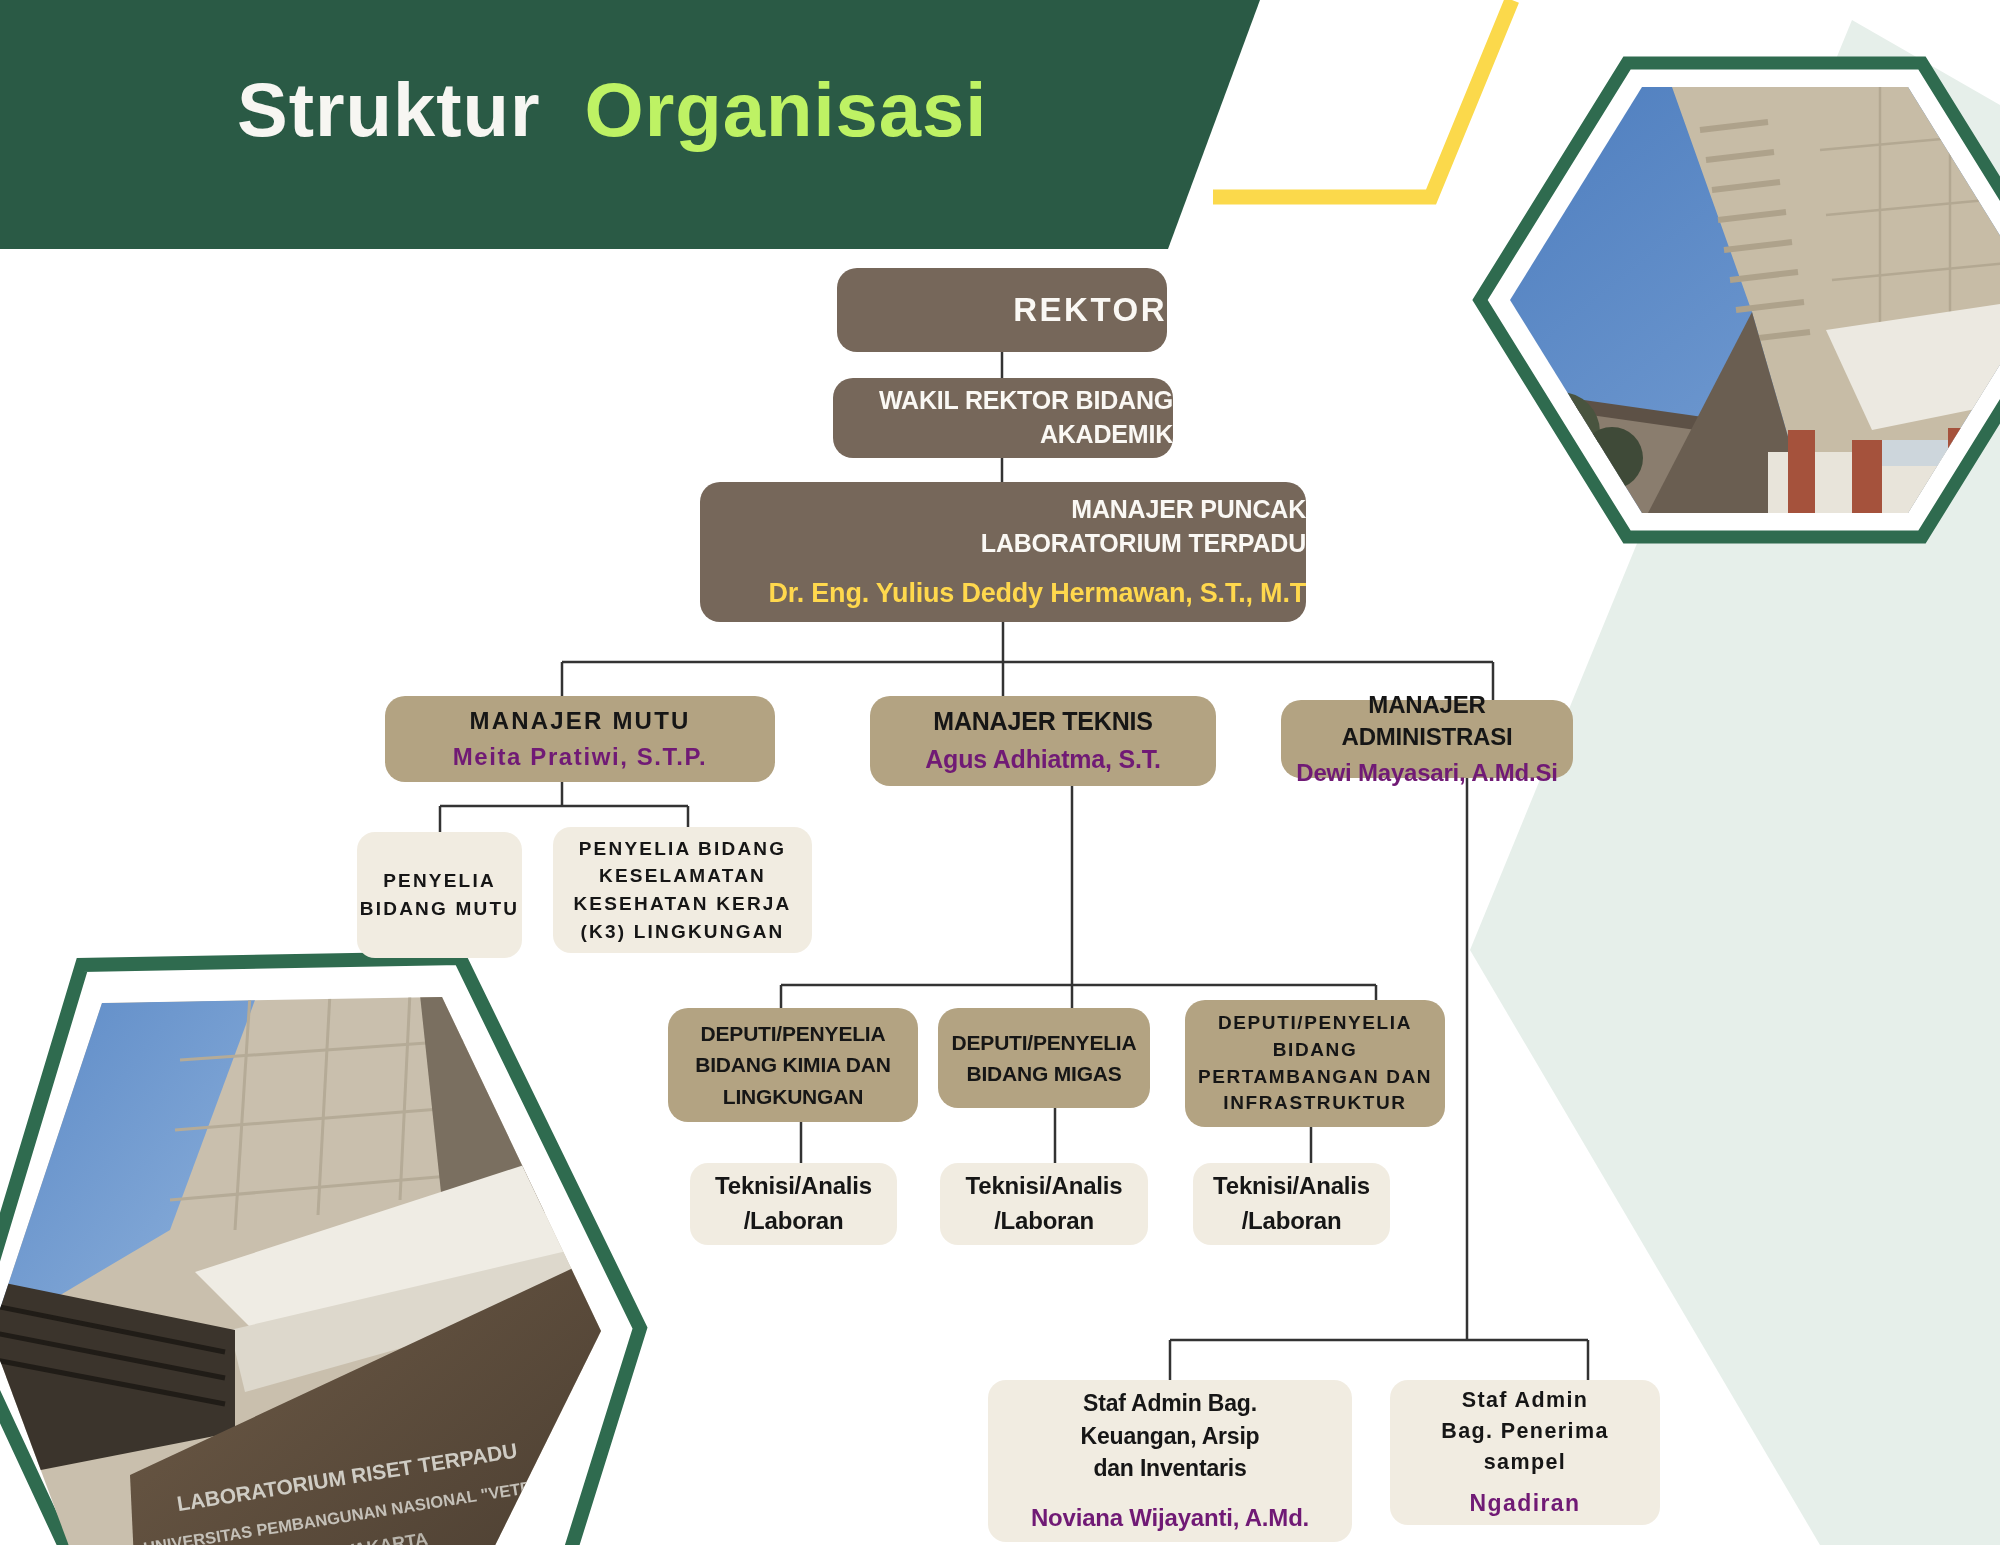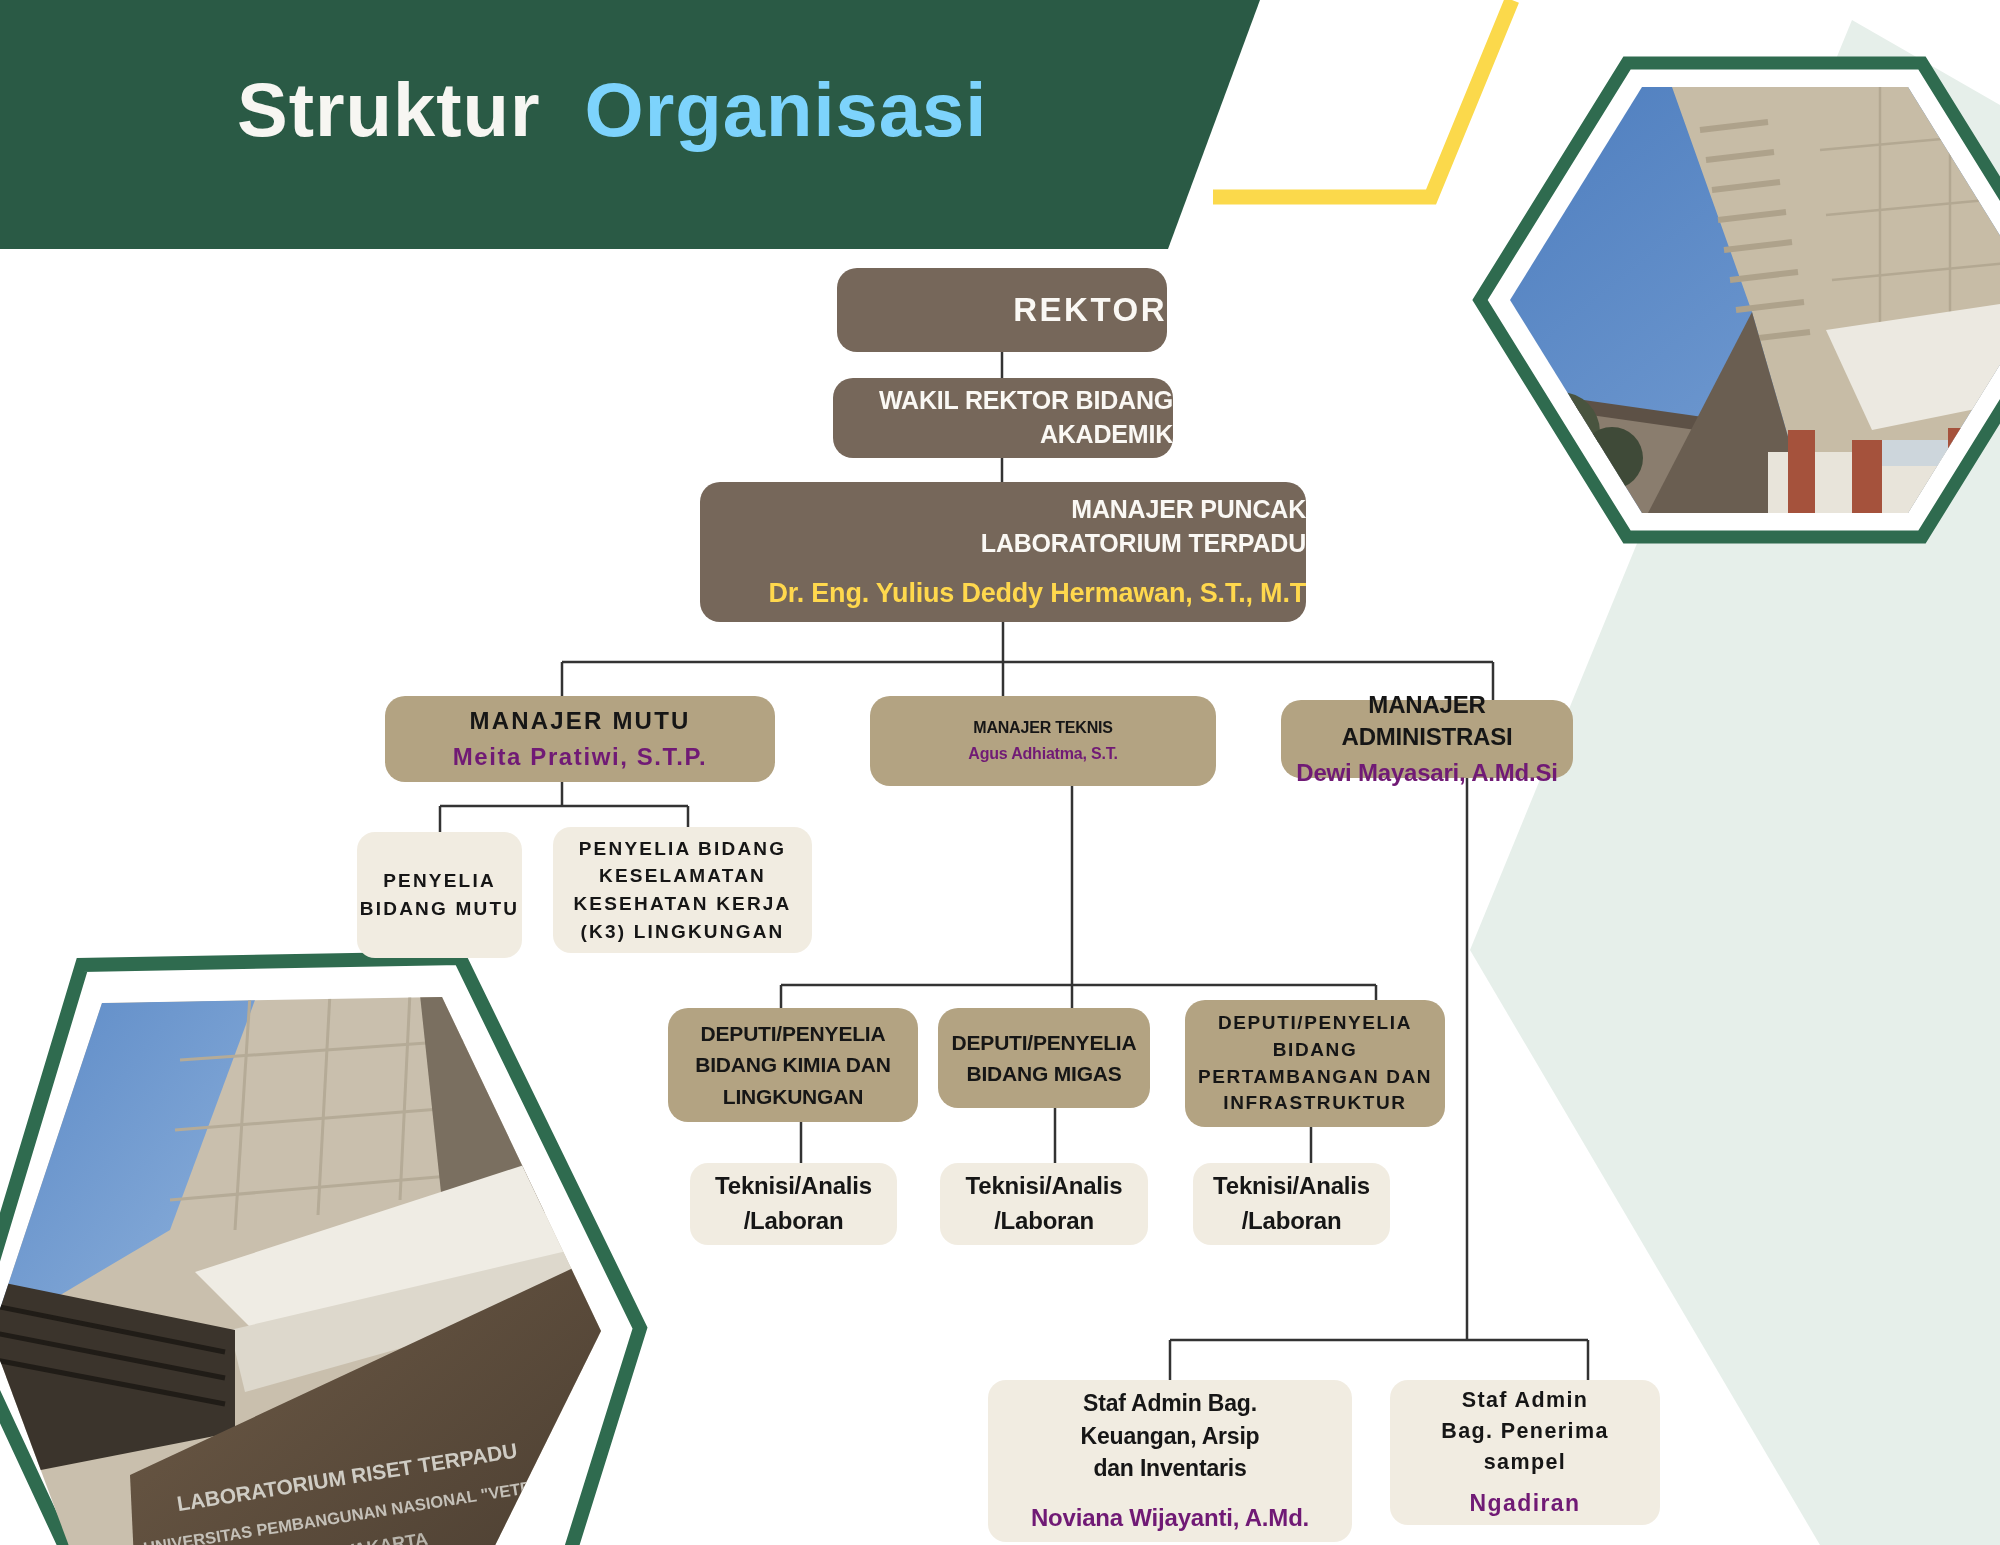--- a/index.html
+++ b/index.html
@@ -14,21 +14,21 @@
     position:absolute;left:0;top:0;width:1260px;height:249px;z-index:2;
     background:#2A5A45;
     -webkit-clip-path:polygon(0 0,1260px 0,1168px 249px,0 249px);
     clip-path:polygon(0 0,1260px 0,1168px 249px,0 249px);
   }
   .banner-title{
     position:absolute;left:237px;top:66px;white-space:nowrap;
     font-size:76px;font-weight:bold;letter-spacing:1px;
   }
   .banner-title .w1{color:#F7F6F2;margin-right:44px;}
-  .banner-title .w2{color:#7dd3fc;}
+  .banner-title .w2{color:#bef264;}
   
   .node{
     position:absolute;z-index:3;display:flex;flex-direction:column;
     justify-content:center;align-items:center;text-align:center;
     box-sizing:border-box;font-weight:bold;line-height:1.35;
   }
   .brown{background:#76675A;color:#FAF8F4;border-radius:20px;align-items:flex-end;}
   .tan{background:#B3A382;color:#161616;border-radius:20px;}
   .cream{background:#F1ECE1;color:#161616;border-radius:18px;}
   .cond{letter-spacing:-0.2px;}
@@ -37,21 +37,21 @@
   .yellow{color:#FFD84D;}
   .nm{margin-top:6px;}
   
   .n-rektor{left:837px;top:268px;width:330px;height:84px;font-size:33px;letter-spacing:2.5px;}
   .n-wakil{left:833px;top:378px;width:340px;height:80px;font-size:25px;}
   .n-puncak{left:700px;top:482px;width:606px;height:140px;font-size:25px;}
   .n-puncak .nm{font-size:27px;margin-top:14px;}
   .n-m1{left:385px;top:696px;width:390px;height:86px;font-size:24px;}
   .n-m1 .t{letter-spacing:2.2px;}
   .n-m1 .nm{letter-spacing:1.6px;margin-top:4px;}
-  .n-m2{left:870px;top:696px;width:346px;height:90px;font-size:16px;}
+  .n-m2{left:870px;top:696px;width:346px;height:90px;font-size:25px;}
   .n-m2 .nm{margin-top:4px;}
   .n-m3{left:1281px;top:700px;width:292px;height:78px;font-size:24px;}
   .n-m3 .nm{margin-top:3px;}
   .n-p1{left:357px;top:832px;width:165px;height:126px;font-size:19px;line-height:1.5;}
   .n-p2{left:553px;top:827px;width:259px;height:126px;font-size:19px;line-height:1.45;}
   .n-d1{left:668px;top:1008px;width:250px;height:114px;font-size:21px;line-height:1.5;}
   .n-d2{left:938px;top:1008px;width:212px;height:100px;font-size:21px;line-height:1.5;}
   .n-d3{left:1185px;top:1000px;width:260px;height:127px;font-size:19px;line-height:1.42;letter-spacing:1.6px;}
   .n-t1{left:690px;top:1163px;width:207px;height:82px;font-size:24px;line-height:1.45;}
   .n-t2{left:940px;top:1163px;width:208px;height:82px;font-size:24px;line-height:1.45;}

